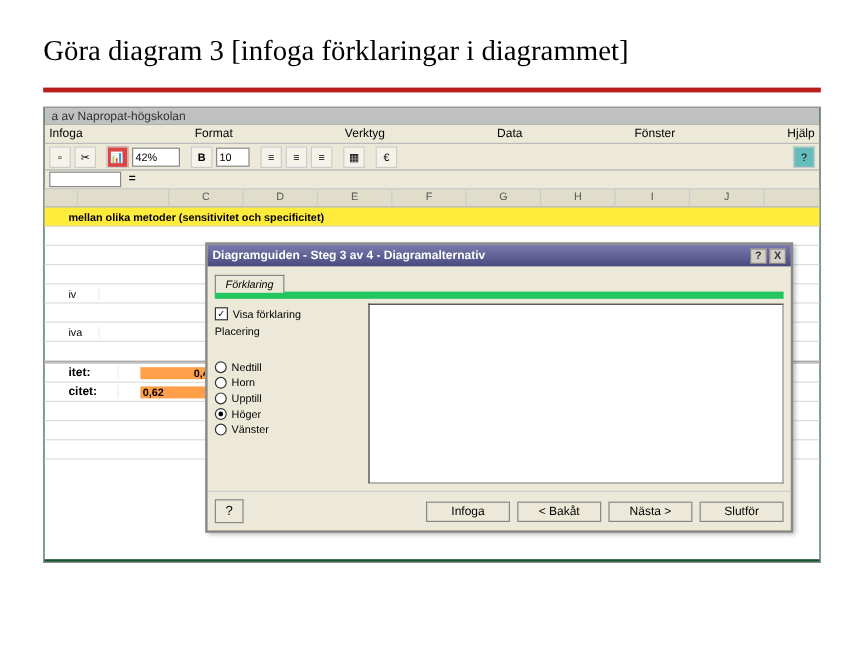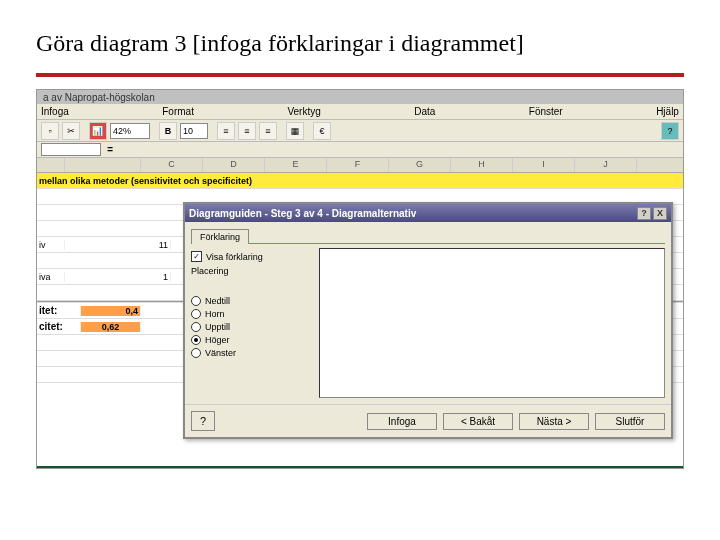--- a/index.html
+++ b/index.html
@@ -21,34 +21,34 @@
 .zoom-box { border: 1px solid #888; background: #fff; padding: 0 2px; font-size: 9px; width: 40px; height: 16px; display: inline-flex; align-items: center; }
 
 .formula-bar { background: #ece9d8; padding: 1px 4px; display: flex; align-items: center; gap: 6px; border-bottom: 1px solid #bbb; height: 16px; }
 .name-box { width: 60px; border: 1px solid #888; background: #fff; height: 13px; font-size: 9px; padding: 0 2px; }
 .fx { font-style: italic; font-weight: bold; }
 
 .sheet-area { background: #fff; position: relative; height: calc(100% - 70px); }
 .col-headers { display: flex; background: #e0deca; border-bottom: 1px solid #aaa; height: 15px; }
 .col-h { border-right: 1px solid #ccc; text-align: center; font-size: 9px; color: #555; padding-top: 1px; }
 .row { display: flex; border-bottom: 1px solid #ddd; height: 16px; align-items: center; }
-.cell { border-right: 1px solid #eee; font-size: 9px; padding: 0 2px; overflow: hidden; white-space: nowrap; }
+.cell { border-right: 1px solid #eee; font-size: 9px; padding: 0 2px; overflow: hidden; white-space: nowrap; margin-left: 18px; }
 .yellow-row { background: #ffeb3b; font-weight: bold; font-size: 10px; }
 .cyan { background: #00e5ff; }
 .purple { background: #d896ec; }
 .orange { background: #ff9f4a; }
 .val-row .cell { font-size: 9px; font-weight: bold; }
 
 
-.dialog { position: absolute; left: 146px; top: 44px; width: 490px; background: #ece9d8; border: 2px solid #888; box-shadow: 2px 2px 4px rgba(0,0,0,0.3); font-size: 10px; }
+.dialog { position: absolute; left: 134px; top: 44px; width: 490px; background: #ece9d8; border: 2px solid #888; box-shadow: 2px 2px 4px rgba(0,0,0,0.3); font-size: 10px; }
 .dlg-title { background: linear-gradient(#7a7aaf, #4a4a7f); color: #fff; padding: 2px 4px; font-weight: bold; font-size: 10px; display: flex; justify-content: space-between; align-items: center; height: 18px; }
 .dlg-close-grp { display: flex; gap: 2px; }
 .dlg-x { width: 14px; height: 13px; background: #d4d0c8; border: 1px solid #888; display: flex; align-items: center; justify-content: center; font-size: 9px; font-weight: bold; color: #333; }
 .dlg-body { padding: 6px; }
-.tabstrip { display: flex; border-bottom: 1px solid #22c55e; margin-bottom: 4px; }
+.tabstrip { display: flex; border-bottom: 6px solid #22c55e; margin-bottom: 4px; font-style: italic; }
 .tab { border: 1px solid #888; border-bottom: none; padding: 2px 8px; font-size: 9px; background: #ece9d8; position: relative; top: 1px; }
 .legend-area { display: flex; gap: 8px; }
 .legend-opts { width: 120px; font-size: 9px; }
 .chk-row { display: flex; align-items: center; gap: 4px; margin: 3px 0; }
 .checkbox { width: 11px; height: 11px; border: 1px solid #333; background: #fff; display: inline-flex; align-items: center; justify-content: center; font-size: 8px; }
 .radio { width: 10px; height: 10px; border: 1px solid #333; border-radius: 50%; background: #fff; display: inline-flex; align-items: center; justify-content: center; }
 .radio.sel::after { content: ''; width: 4px; height: 4px; background: #000; border-radius: 50%; }
 .place-label { margin: 4px 0 20px 0; }
 .preview { flex: 1; background: #fff; border: 1px inset #888; height: 150px; }
 .dlg-footer { display: flex; justify-content: flex-end; gap: 6px; padding: 6px; border-top: 1px solid #ccc; align-items: center; }
@@ -147,21 +147,21 @@
       <div class="row">
           <div class="cell" style="width:104px"></div>
         </div>
       <div class="row" style="height:2px;background:#999"></div>
       <div class="row val-row">
         <div class="cell" style="width:44px;font-size:10px">itet:</div>
         <div class="cell orange" style="width:60px;text-align:right">0,4</div>
       </div>
       <div class="row val-row">
         <div class="cell" style="width:44px;font-size:10px">citet:</div>
-        <div class="cell orange" style="width:60px;text-align:center">0,62</div>
+        <div class="cell orange" style="width:60px;text-align:left">0,62</div>
       </div>
       <div class="row"></div>
         <div class="row"></div>
         <div class="row"></div>
 
       <div class="dialog">
         <div class="dlg-title">
           <span>Diagramguiden - Steg 3 av 4 - Diagramalternativ</span>
           <span class="dlg-close-grp">
             <span class="dlg-x">?</span>

